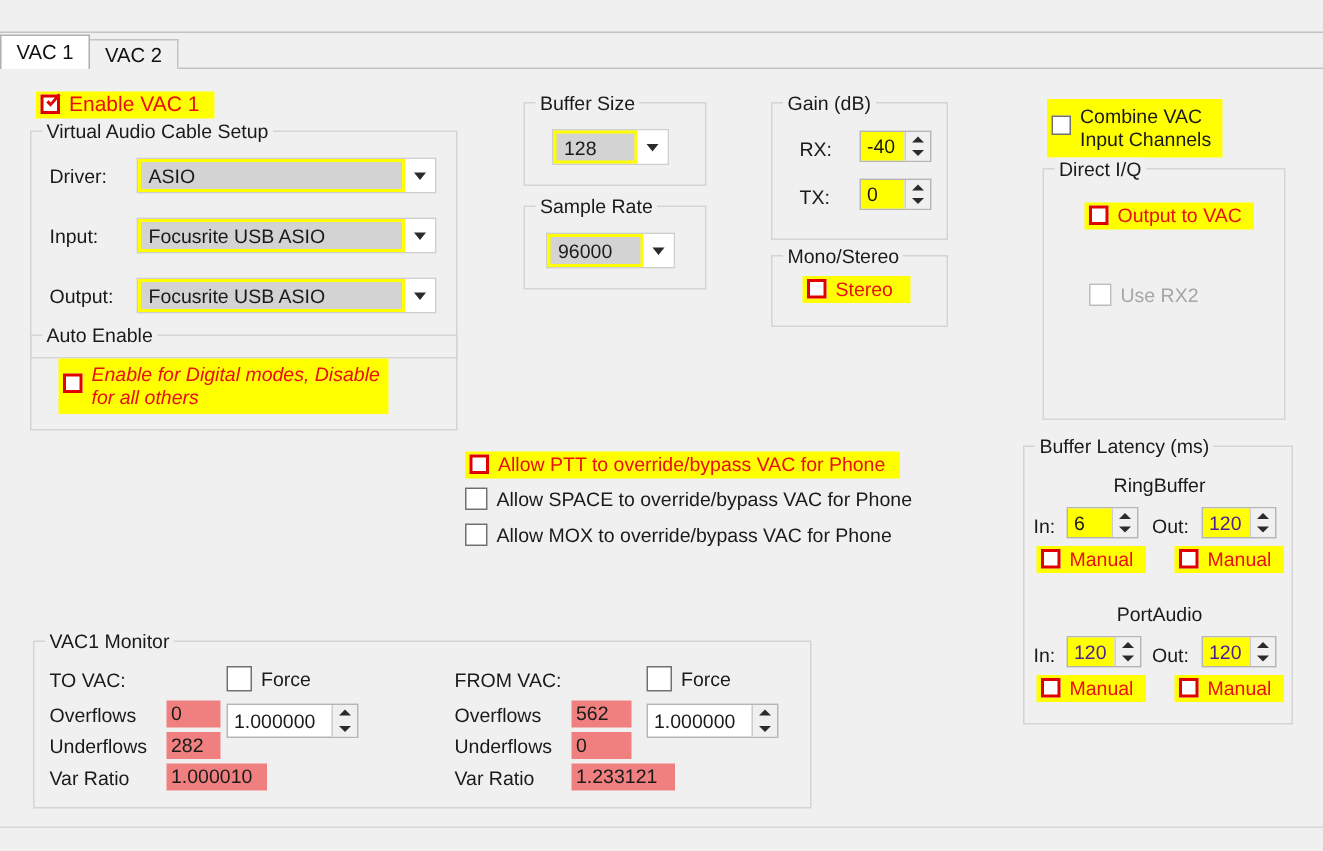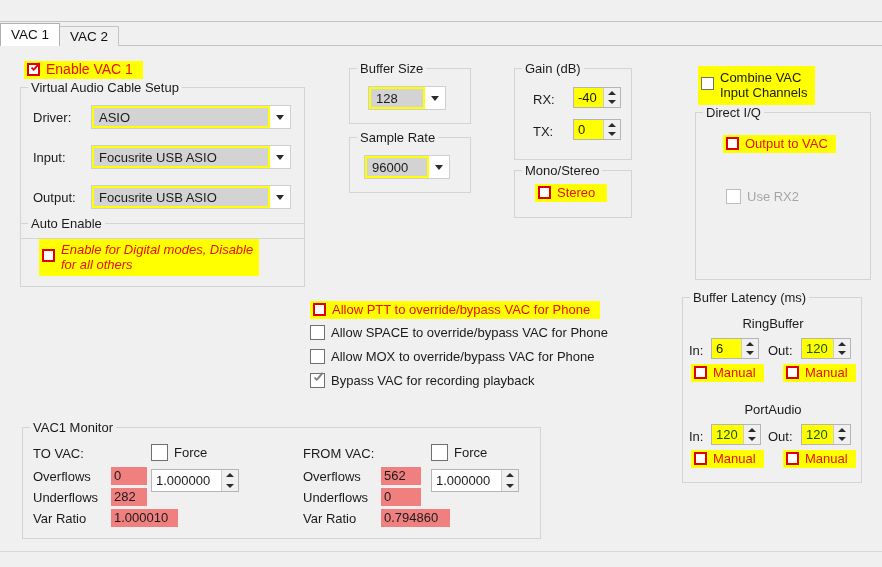--- a/index.html
+++ b/index.html
@@ -134,21 +134,21 @@
     position: absolute; box-sizing: border-box;
     background: #fff; border: 1px solid #b5b5b5;
     display: flex; align-items: stretch;
   }
   .spin .val {
     flex: 1 1 auto; display: flex; align-items: center;
     padding-left: 4px; font-size: 13px; color: #1a1a1a;
     overflow: hidden;
   }
   .spin.yel .val { background: #ffff00; }
-  .spin.yel.dis .val { background: #ffff00; color: #14532d; }
+  .spin.yel.dis .val { background: #ffff00; color: #4c1d95; }
   .spin .btns {
     flex: 0 0 16px; display: flex; flex-direction: column;
     border-left: 1px solid #cdcdcd; background: #f0f0f0;
   }
   .spin .btns > div {
     flex: 1 1 50%; display: flex; align-items: center; justify-content: center;
   }
   .ar-up {
     width: 0; height: 0;
     border-left: 4px solid transparent; border-right: 4px solid transparent;
@@ -289,21 +289,21 @@
     </div>
 
     <div class="cb hl" style="left:698px; top:20px; padding:4px 8px 5px 3px;">
       <span class="cbbox" style="margin-top:7px;"></span>
       <span class="cbtext gray" style="line-height:15px;">
         <span>Combine VAC</span><br>
         <span>Input Channels</span>
       </span>
     </div>
 
-    <div class="grp" style="left:695px; top:66px; width:176px; height:168px;text-align:center;">
+    <div class="grp" style="left:695px; top:66px; width:162px; height:168px;text-align:center;">
       <div class="cap">Direct I/Q</div>
       <div class="cb hl" style="left:27px; top:22px; padding:2px 8px 3px 3px;">
         <span class="cbbox red"></span>
         <span class="cbtext red">Output to VAC</span>
       </div>
       <div class="cb" style="left:30px; top:76px;">
         <span class="cbbox dis" style="width:15px;height:15px;"></span>
         <span class="cbtext dis" style="line-height:15px;">Use RX2</span>
       </div>
     </div>
@@ -312,26 +312,20 @@
       <span class="cbbox red"></span>
       <span class="cbtext red">Allow PTT to override/bypass VAC for Phone</span>
     </div>
     <div class="cb" style="left:310px; top:303px;">
       <span class="cbbox" style="width:15px;height:15px;"></span>
       <span class="cbtext" style="line-height:15px;">Allow MOX to override/bypass VAC for Phone</span>
     </div>
     <div class="cb" style="left:310px; top:279px;">
       <span class="cbbox" style="width:15px;height:15px;"></span>
       <span class="cbtext" style="line-height:15px;">Allow SPACE to override/bypass VAC for Phone</span>
-    </div>
-    <div class="cb" style="left:310px; top:327px;">
-      <span class="cbbox" style="width:15px;height:15px;">
-        <span class="tick" style="left:2px;top:-1px;"></span>
-      </span>
-      <span class="cbtext" style="line-height:15px;">Bypass VAC for recording playback</span>
     </div>
 
     <div class="grp" style="left:682px; top:251px; width:180px; height:186px;">
       <div class="cap">Buffer Latency (ms)</div>
 
       <div class="lbl ctr" style="left:0; top:18px; width:180px;">RingBuffer</div>
 
       <div class="lbl" style="left:6px; top:45px;">In:</div>
       <div class="spin yel" style="left:28px; top:40px; width:48px; height:21px;">
         <div class="val">6</div>
@@ -432,21 +426,21 @@
       <div class="lbl" style="left:280px; top:18px;">FROM VAC:</div>
       <div class="cb" style="left:408px; top:16px;">
         <span class="cbbox" style="width:17px;height:17px;"></span>
         <span class="cbtext" style="line-height:17px;">Force</span>
       </div>
       <div class="lbl" style="left:280px; top:41px;">Overflows</div>
       <div class="mval" style="left:358px; top:39px; width:40px;">562</div>
       <div class="lbl" style="left:280px; top:62px;">Underflows</div>
       <div class="mval" style="left:358px; top:60px; width:40px;">0</div>
       <div class="lbl" style="left:280px; top:83px;">Var Ratio</div>
-      <div class="mval" style="left:358px; top:81px; width:69px;">0.794860</div>
+      <div class="mval" style="left:358px; top:81px; width:69px;">1.233121</div>
       <div class="spin" style="left:408px; top:41px; width:88px; height:23px;">
         <div class="val">1.000000</div>
         <div class="btns">
           <div>
               <span class="ar-up"></span>
             </div>
           <div>
               <span class="ar-dn"></span>
             </div>
         </div>

